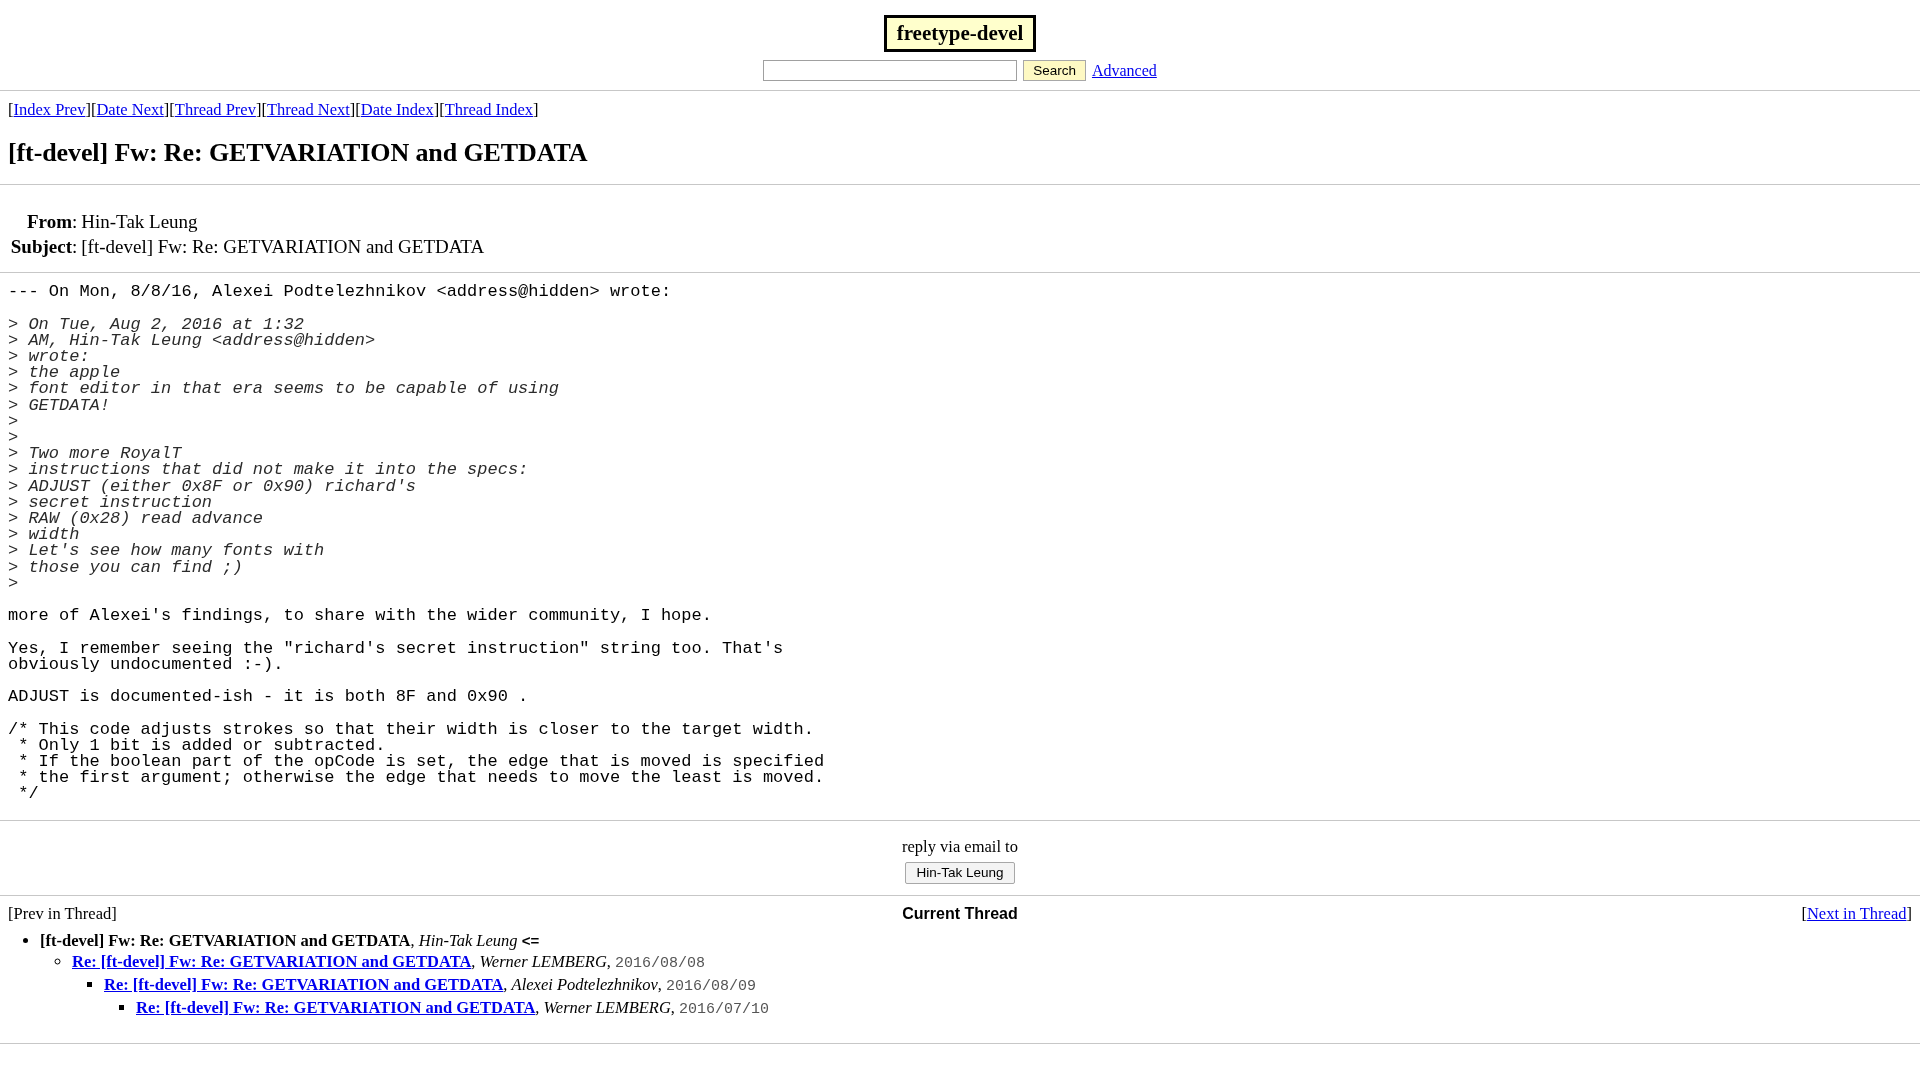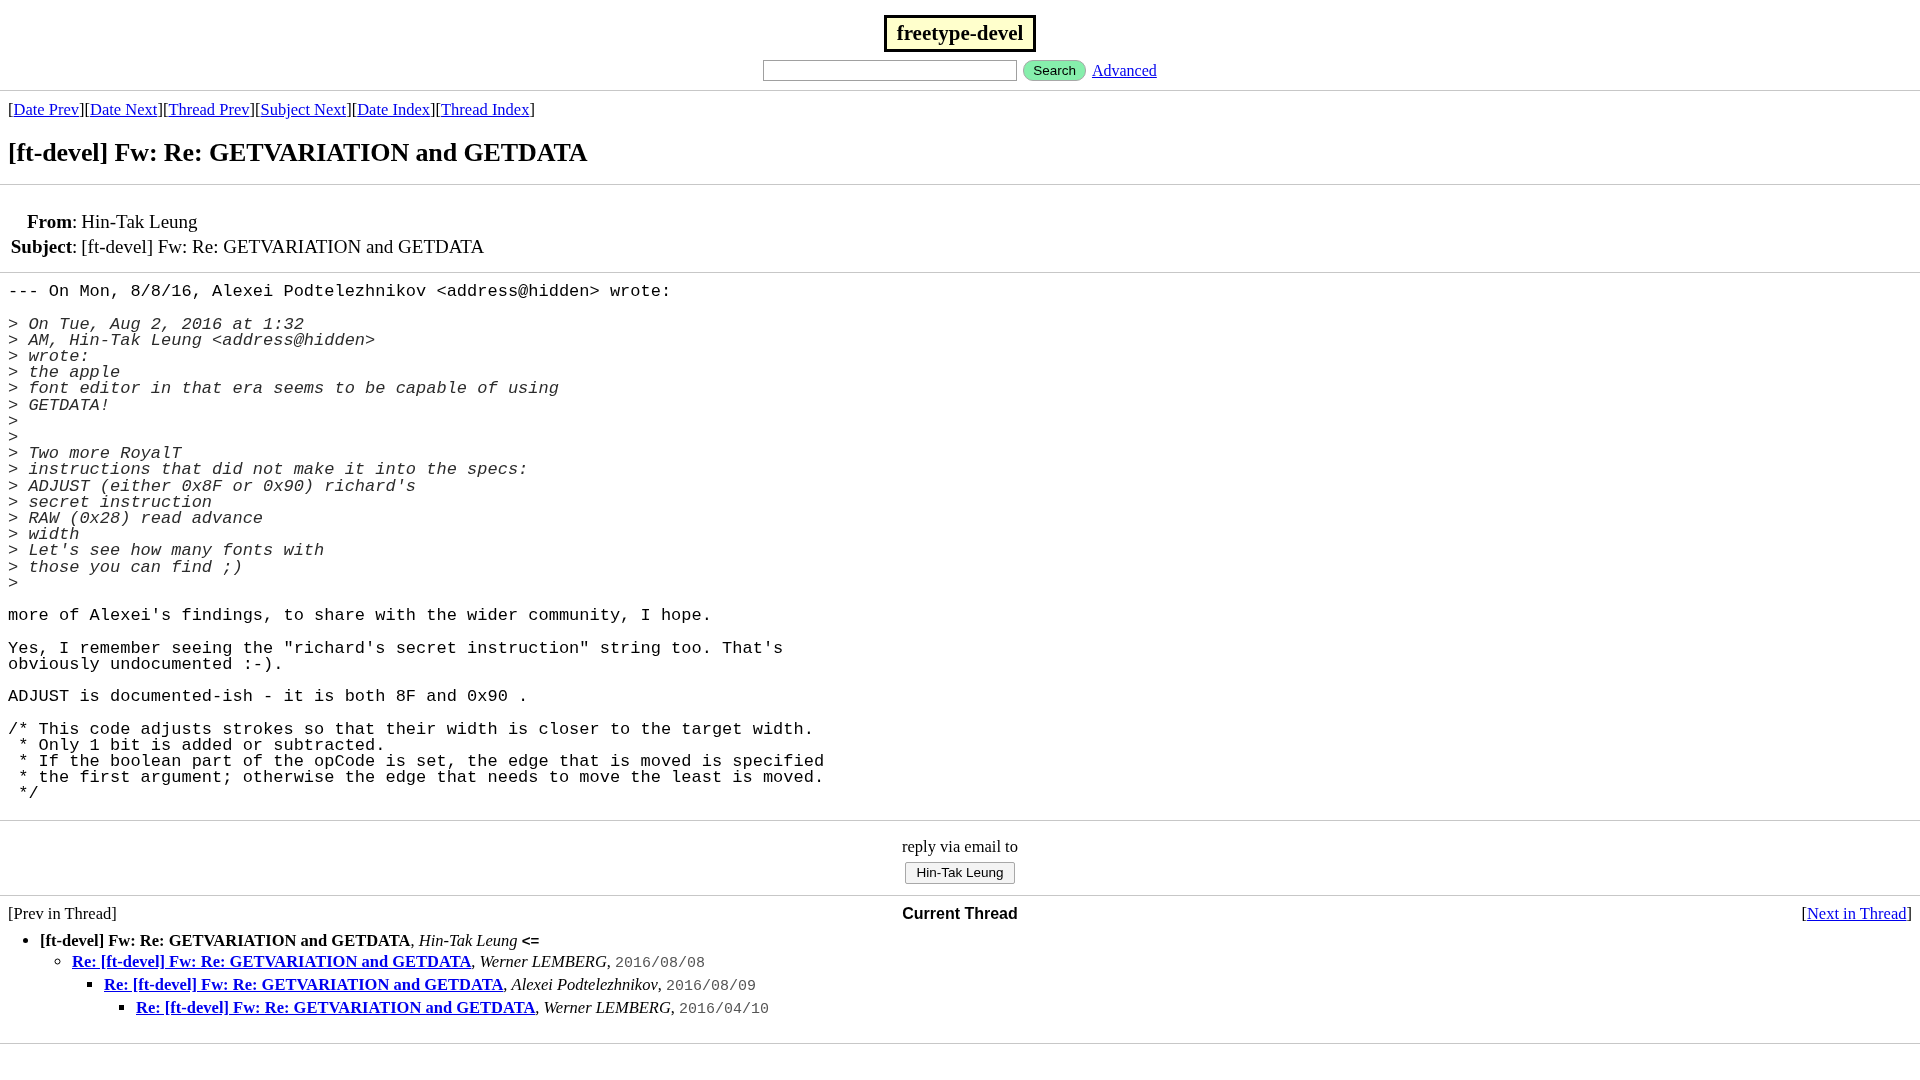--- a/index.html
+++ b/index.html
@@ -56,23 +56,23 @@
     background: #ffffff;
     font-family: "Liberation Sans", sans-serif;
     font-size: 13px;
     padding: 0 3px;
     box-sizing: border-box;
   }
   .search-button {
     font-family: "Liberation Sans", sans-serif;
     font-size: 13.5px;
     padding: 2px 9px;
-    background: #86efac;
+    background: #fef9c3;
     border: 1px solid #a8a8a8;
-    border-radius: 10px;
+    border-radius: 0;
     color: #000;
     cursor: pointer;
   }
   .advanced-link { font-size: 16px; }
 
   hr.rule {
     border: 0;
     border-top: 1px solid #c7c7c7;
     margin: 9px 0 0 0;
     height: 0;
@@ -204,21 +204,21 @@
     <div class="search-row">
       <input class="search-input" type="text" placeholder="" style="">
       <button class="search-button">Search</button>
       <a class="advanced-link" href="#">Advanced</a>
     </div>
   </div>
 
   <hr class="rule">
 
   <div class="navbar">
-    <span>[</span><a href="#">Date Prev</a><span>]</span><span>[</span><a href="#">Date Next</a><span>]</span><span>[</span><a href="#">Thread Prev</a><span>]</span><span>[</span><a href="#">Subject Next</a><span>]</span><span>[</span><a href="#">Date Index</a><span>]</span><span>[</span><a href="#">Thread Index</a><span>]</span>
+    <span>[</span><a href="#">Index Prev</a><span>]</span><span>[</span><a href="#">Date Next</a><span>]</span><span>[</span><a href="#">Thread Prev</a><span>]</span><span>[</span><a href="#">Thread Next</a><span>]</span><span>[</span><a href="#">Date Index</a><span>]</span><span>[</span><a href="#">Thread Index</a><span>]</span>
   </div>
 
   <h1 class="msg-title">[ft-devel] Fw: Re: GETVARIATION and GETDATA</h1>
 
   <hr class="rule" style="margin-top:16px;">
 
   <table class="meta-table">
     <tbody>
         <tr>
       <td class="meta-label">From</td>
@@ -288,21 +288,21 @@
       <span class="subj-plain">[ft-devel] Fw: Re: GETVARIATION and GETDATA</span><span>, </span><span class="author">Hin-Tak Leung</span>
       <span class="marker">&lt;=</span>
       <ul>
         <li>
           <a class="subj-link" href="#">Re: [ft-devel] Fw: Re: GETVARIATION and GETDATA</a><span>, </span><span class="author">Werner LEMBERG</span><span>, </span><span class="date-stamp">2016/08/08</span>
           <ul>
             <li>
               <a class="subj-link" href="#">Re: [ft-devel] Fw: Re: GETVARIATION and GETDATA</a><span>, </span><span class="author">Alexei Podtelezhnikov</span><span>, </span><span class="date-stamp">2016/08/09</span>
               <ul>
                 <li>
-                  <a class="subj-link" href="#">Re: [ft-devel] Fw: Re: GETVARIATION and GETDATA</a><span>, </span><span class="author">Werner LEMBERG</span><span>, </span><span class="date-stamp">2016/04/10</span>
+                  <a class="subj-link" href="#">Re: [ft-devel] Fw: Re: GETVARIATION and GETDATA</a><span>, </span><span class="author">Werner LEMBERG</span><span>, </span><span class="date-stamp">2016/07/10</span>
                 </li>
               </ul>
             </li>
           </ul>
         </li>
       </ul>
     </li>
   </ul>
 
   <hr class="rule" style="margin-top:23px;">

